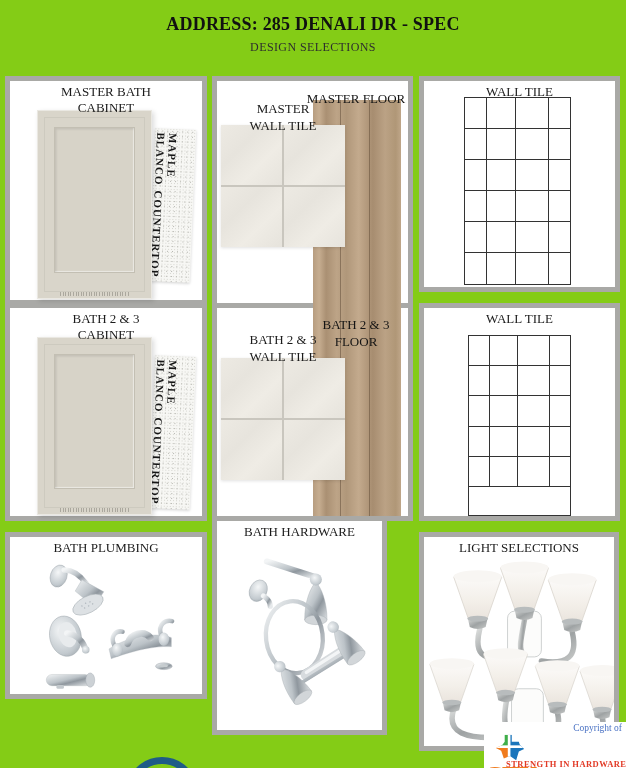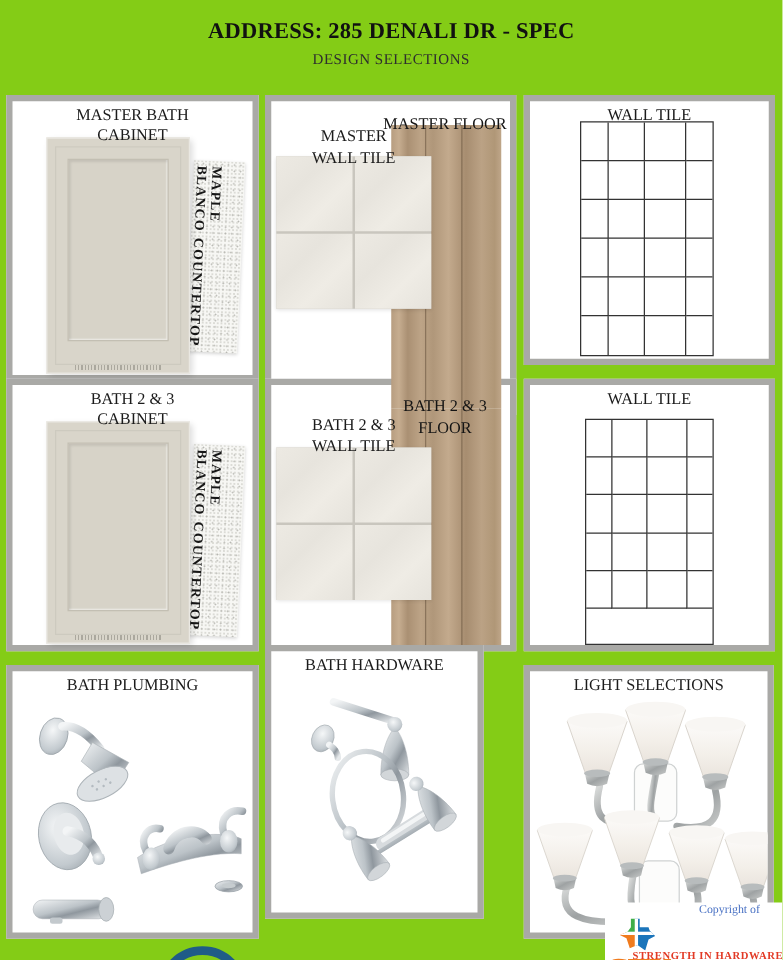--- a/index.html
+++ b/index.html
@@ -12,21 +12,21 @@
   .hdr-sub{font-size:12px;font-weight:400;color:#2e2e2e;margin-top:5px;letter-spacing:.4px;}
 
   
   .panel{position:absolute;border:5px solid #a9a9a6;background:#fff;box-sizing:border-box;}
   .p1{left:5px;  top:76px;  width:202px;height:229px;}
   .p2{left:212px;top:76px;  width:201px;height:256px;}
   .p3{left:419px;top:76px;  width:201px;height:216px;}
   .p4{left:5px;  top:303px; width:202px;height:218px;}
   .p5{left:212px;top:303px; width:201px;height:218px;}
   .p6{left:419px;top:303px; width:201px;height:218px;}
-  .p7{left:5px;  top:532px; width:202px;height:219px;}
+  .p7{left:5px;  top:532px; width:202px;height:167px;}
   .p8{left:212px;top:516px; width:175px;height:219px;}
   .p9{left:419px;top:532px; width:200px;height:219px;}
 
   .ptitle{position:absolute;top:3px;left:0;right:0;text-align:center;
           font-size:13px;color:#1b1b1b;line-height:1.25;z-index:3;}
   .ptitle div{white-space:nowrap;}
 
   
   .ctop{position:absolute;right:9px;top:48px;width:41px;height:153px;z-index:1;
         background-color:#f7f7f4;
@@ -77,21 +77,21 @@
   .g2 > div.full{grid-column:1 / -1;border-right:none;border-bottom:none;}
 
   
   .illus{position:absolute;left:0;top:0;width:100%;height:100%;}
 
   
   .arc{position:absolute;left:126px;top:757px;width:58px;height:58px;border-radius:50%;
        border:7px solid #1f5c87;z-index:6;background:transparent;}
   .mlslogo{position:absolute;right:0;top:722px;width:142px;height:46px;z-index:7;
        background:#ffffff;}
-  .mls-copy{position:absolute;top:1px;right:18px;font-size:9.5px;color:#4a72c4;}
+  .mls-copy{position:absolute;top:1px;right:4px;font-size:9.5px;color:#4a72c4;}
   .mls-row{position:absolute;top:11px;left:0;display:flex;align-items:center;flex-direction:column;}
   .mls-ctx{font-size:27px;font-weight:700;letter-spacing:-1.5px;color:#f07b1d;line-height:1;}
   .mls-mls{font-size:18px;font-weight:700;letter-spacing:-1.5px;color:#1b4fa0;line-height:1;}
   .mls-tag{position:absolute;top:37px;left:22px;right:2px;font-size:8.5px;font-weight:700;
        letter-spacing:.45px;color:#e23a26;white-space:nowrap;}
 </style>
 </head>
 <body>
 
 <div id="page">

